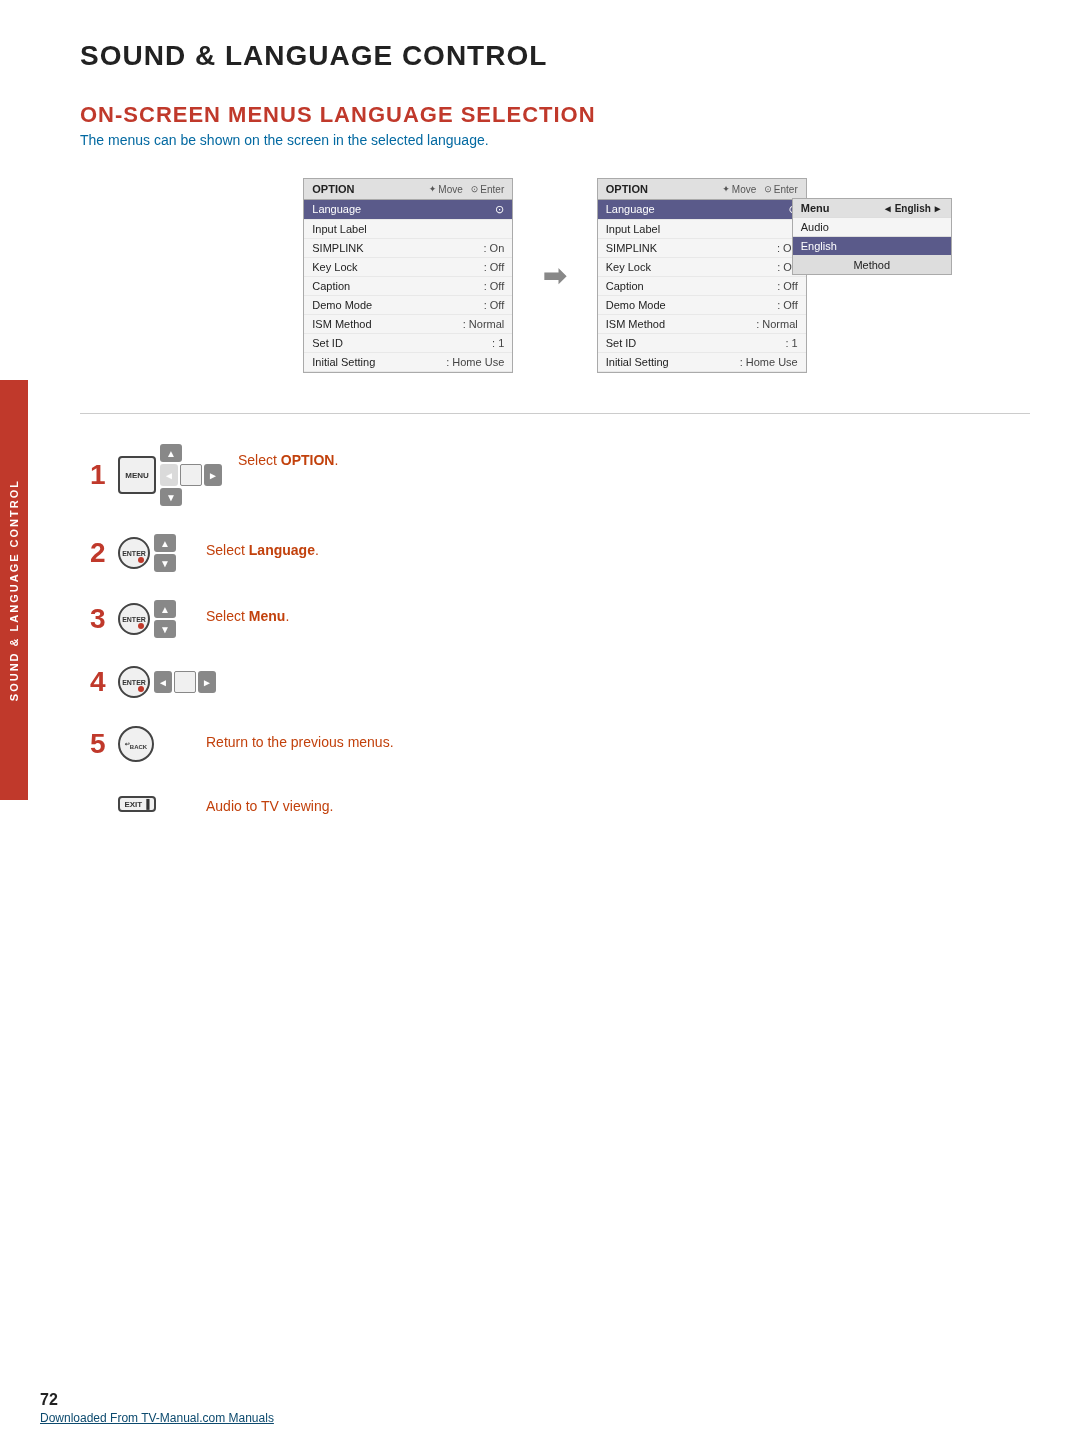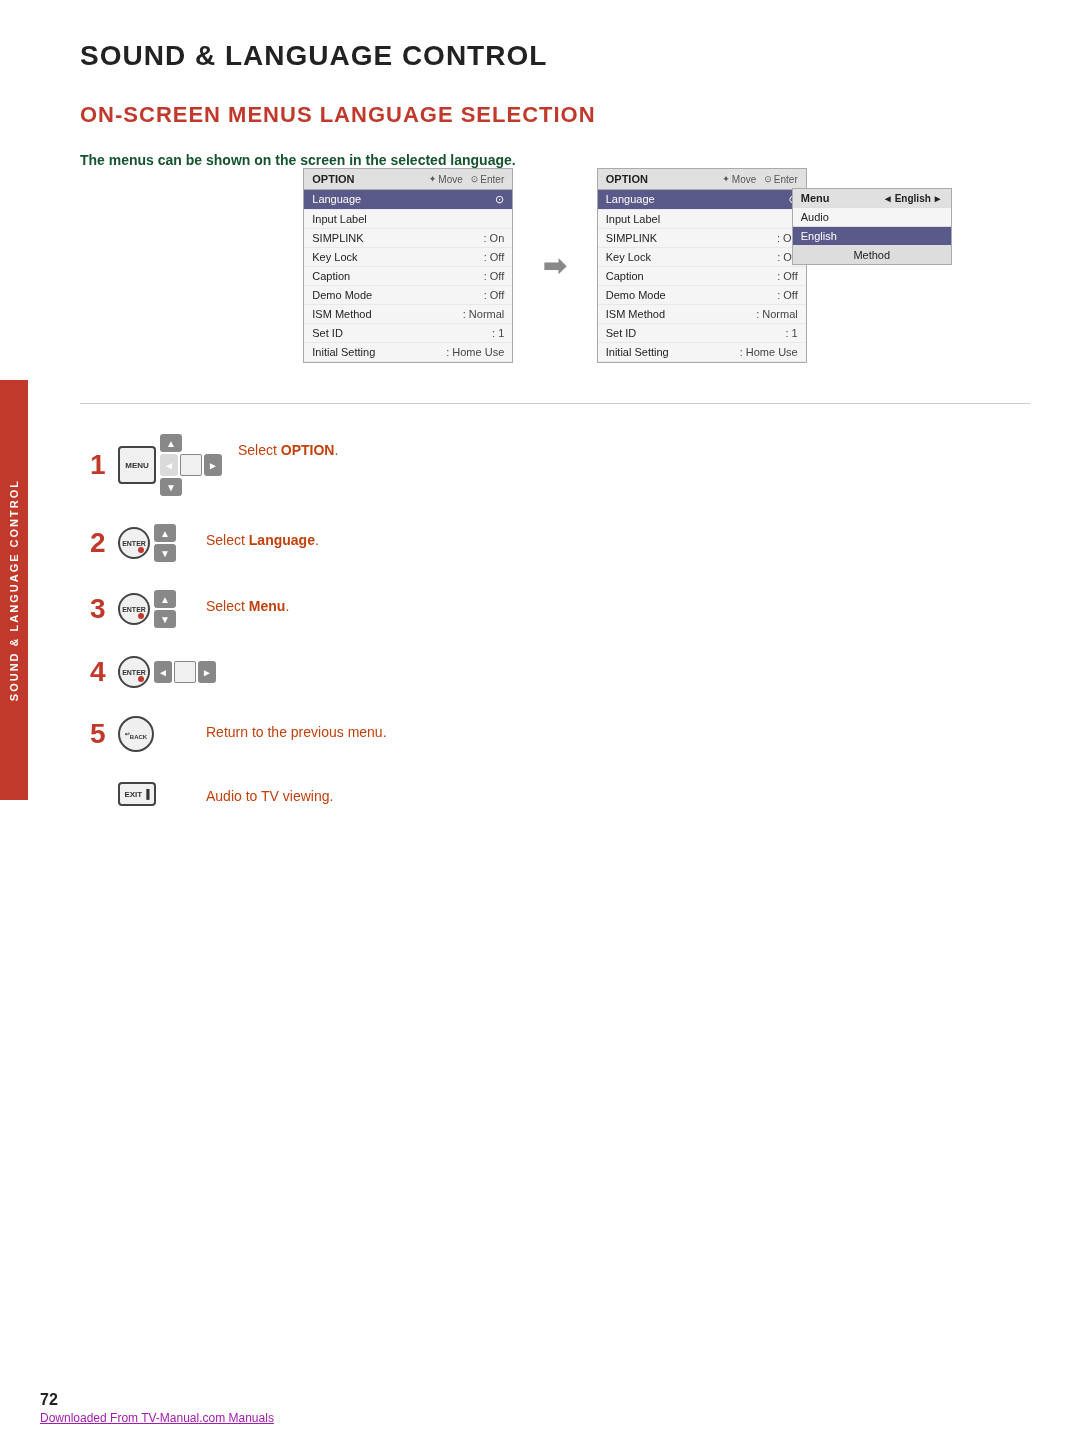--- a/index.html
+++ b/index.html
@@ -49,27 +49,28 @@
       margin-bottom: 30px;
       text-transform: uppercase;
     }
 
     .section-title {
       font-size: 22px;
       font-weight: bold;
       color: #c0392b;
       letter-spacing: 1px;
       text-transform: uppercase;
-      margin-bottom: 24px;
+      margin-bottom: 4px;
     }
 
     .intro-text {
       font-size: 14px;
-      color: #14532d;
-      font-weight: bold;
+      color: #0369a1;
+      margin-bottom: 30px;
+      font-weight: normal;
     }
 
     
     .screenshots-area {
       display: flex;
       align-items: center;
       gap: 30px;
       margin-bottom: 40px;
       justify-content: center;
     }
@@ -247,21 +248,21 @@
     .remote-btn.back-btn {
       width: 36px;
       height: 36px;
       border-radius: 50%;
       font-size: 7px;
       background: #f0f0f0;
     }
 
     .remote-btn.exit-btn {
       width: 38px;
-      height: 24px;
+      height: 16px;
       border-radius: 4px;
       font-size: 8px;
     }
 
     .dpad-vertical {
       display: flex;
       flex-direction: column;
       gap: 2px;
     }
 
@@ -315,21 +316,21 @@
       left: 40px;
       font-size: 16px;
       font-weight: bold;
     }
 
     .footer-link {
       position: absolute;
       bottom: 14px;
       left: 40px;
       font-size: 12px;
-      color: #a21caf;
+      color: #0c4a6e;
       text-decoration: underline;
     }
 
     
     .enter-dot {
       width: 6px;
       height: 6px;
       background: #c0392b;
       border-radius: 50%;
       position: absolute;
@@ -565,21 +566,21 @@
 
     <div class="step-item">
       <div class="step-number-container">
         <span class="step-number">5</span>
         <div class="btn-group">
           <div class="remote-btn back-btn" style="font-size:6px; text-align:center; line-height:1.1;">
             <span>↩</span><br>BACK
           </div>
         </div>
       </div>
-      <div class="step-text">Return to the previous menu.</div>
+      <div class="step-text">Return to the previous menus.</div>
     </div>
 
     <div class="step-item">
       <div class="step-number-container">
         <span class="step-number" style="visibility:hidden;">5</span>
         <div class="btn-group">
           <div class="remote-btn exit-btn">
             <span class="exit-label">EXIT</span>
             <span style="font-size:9px; margin-left:1px;">▐</span>
           </div>

